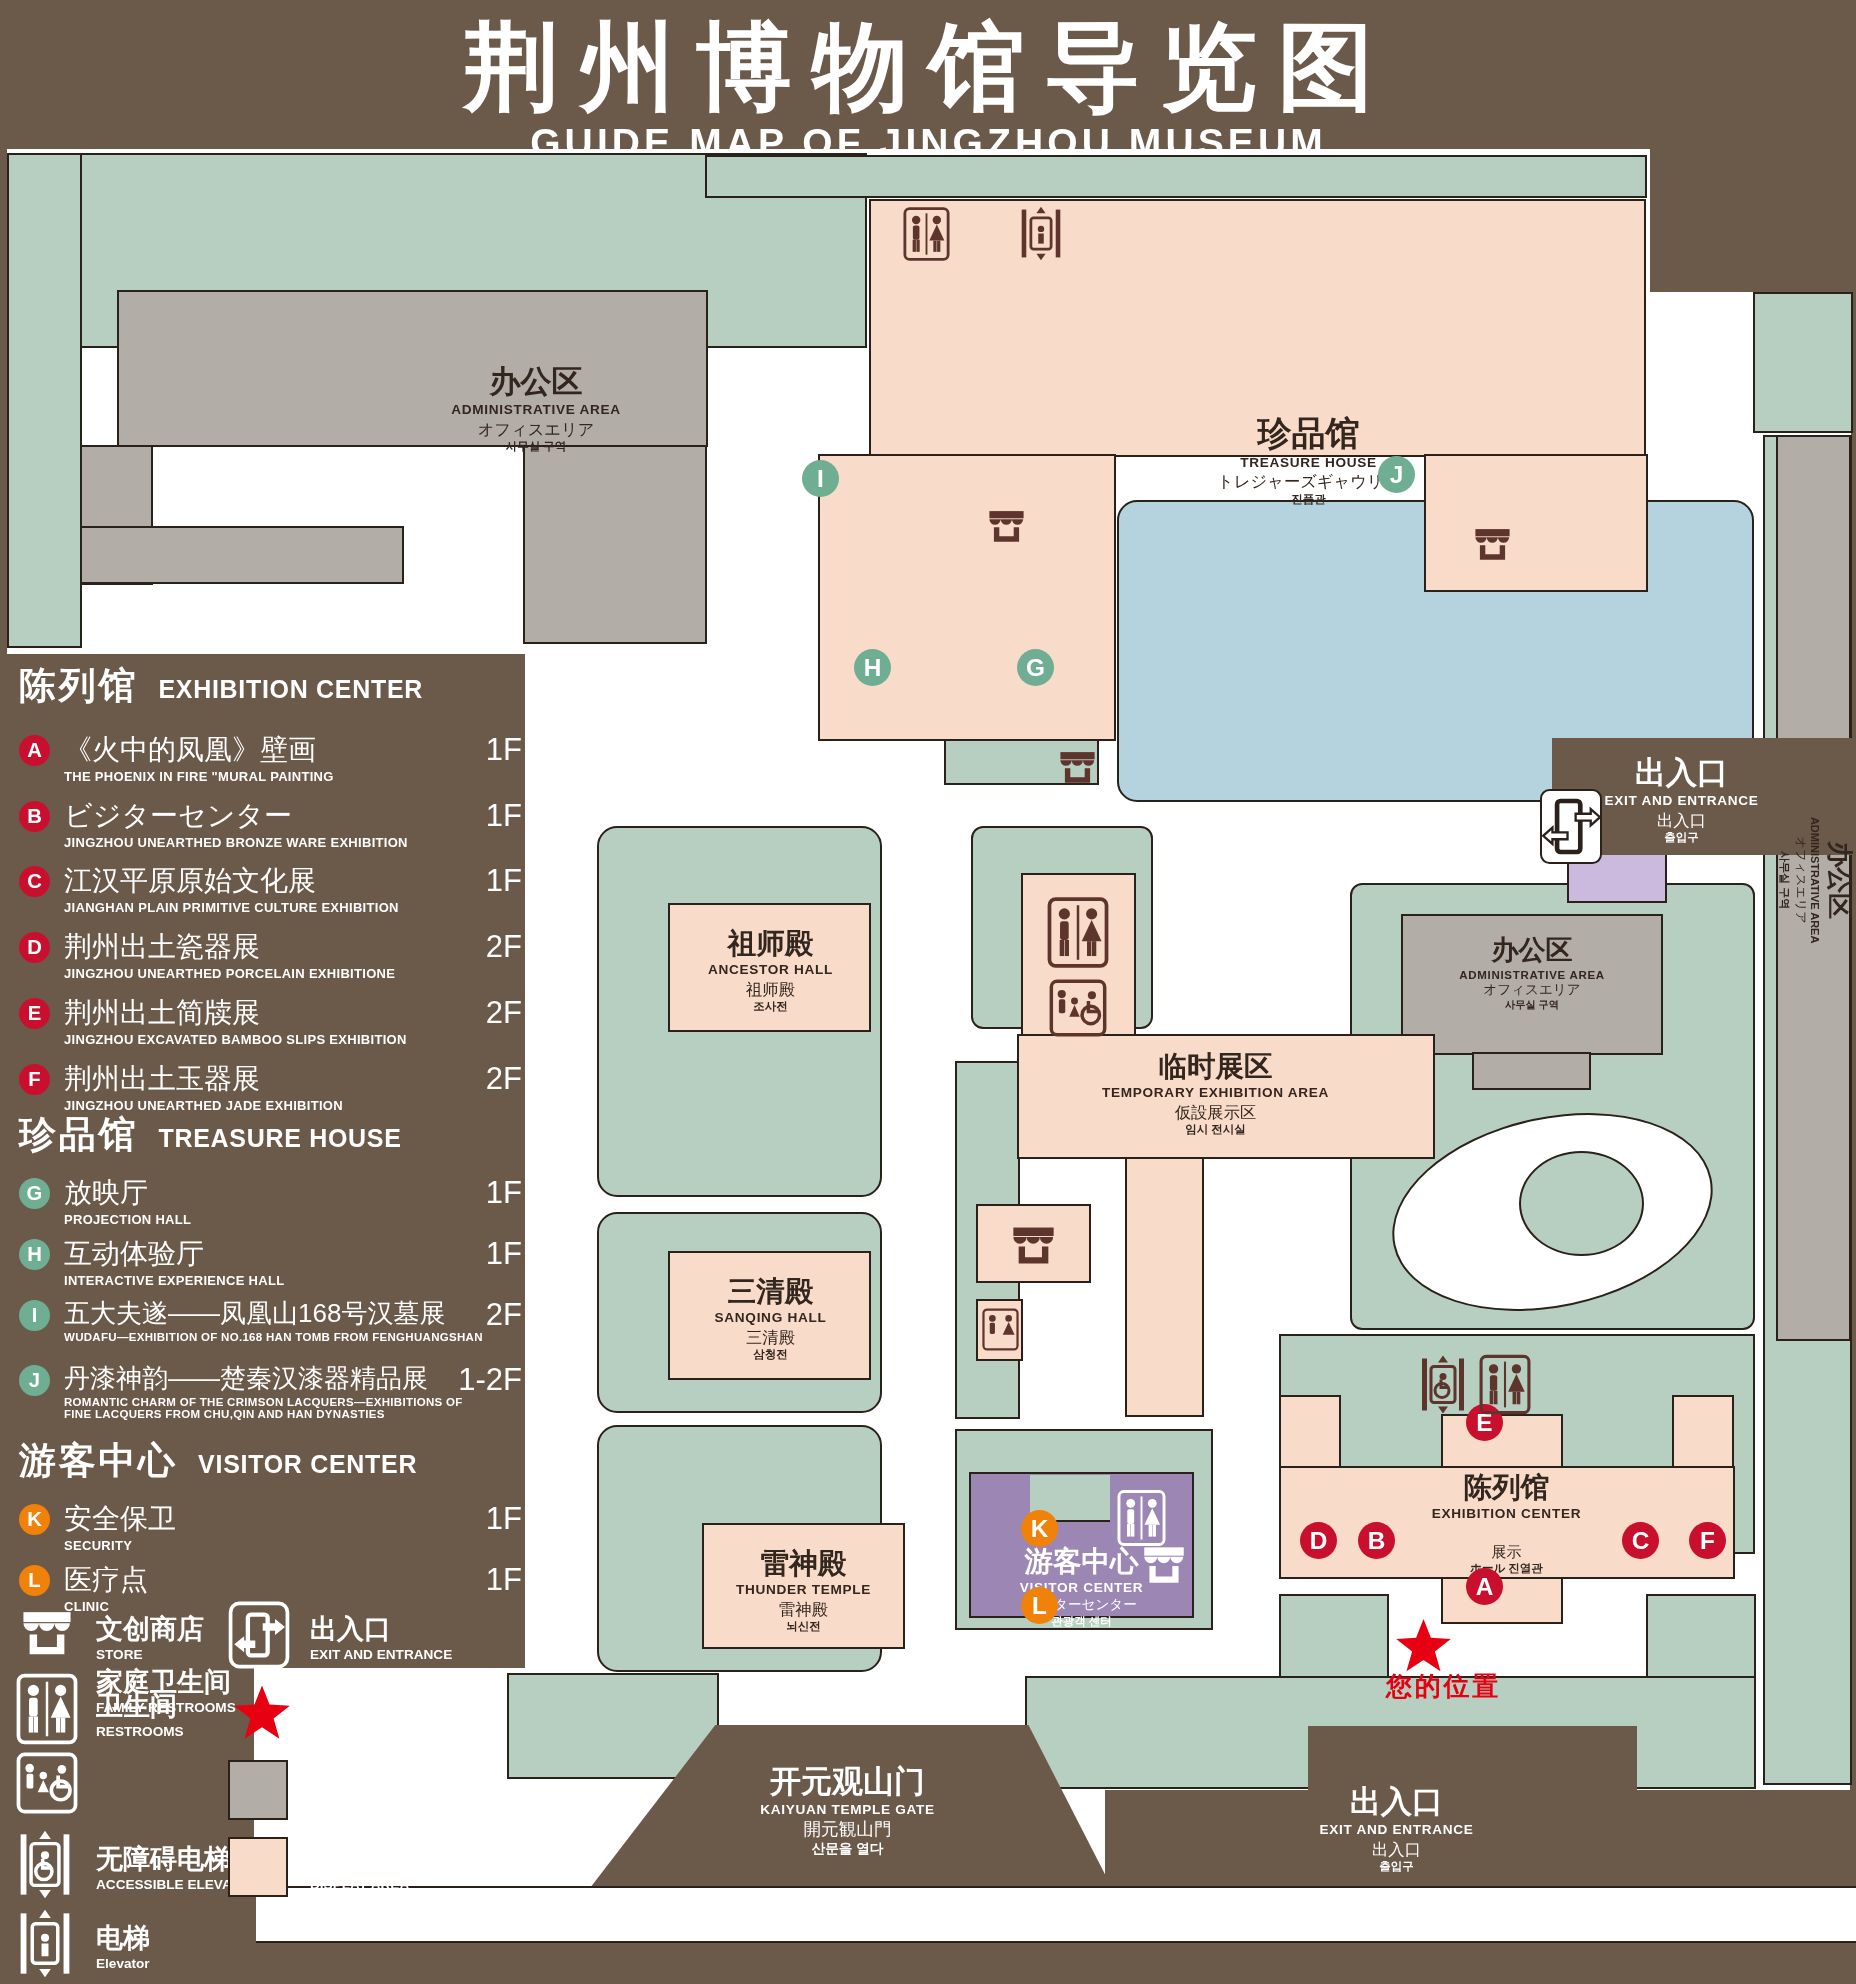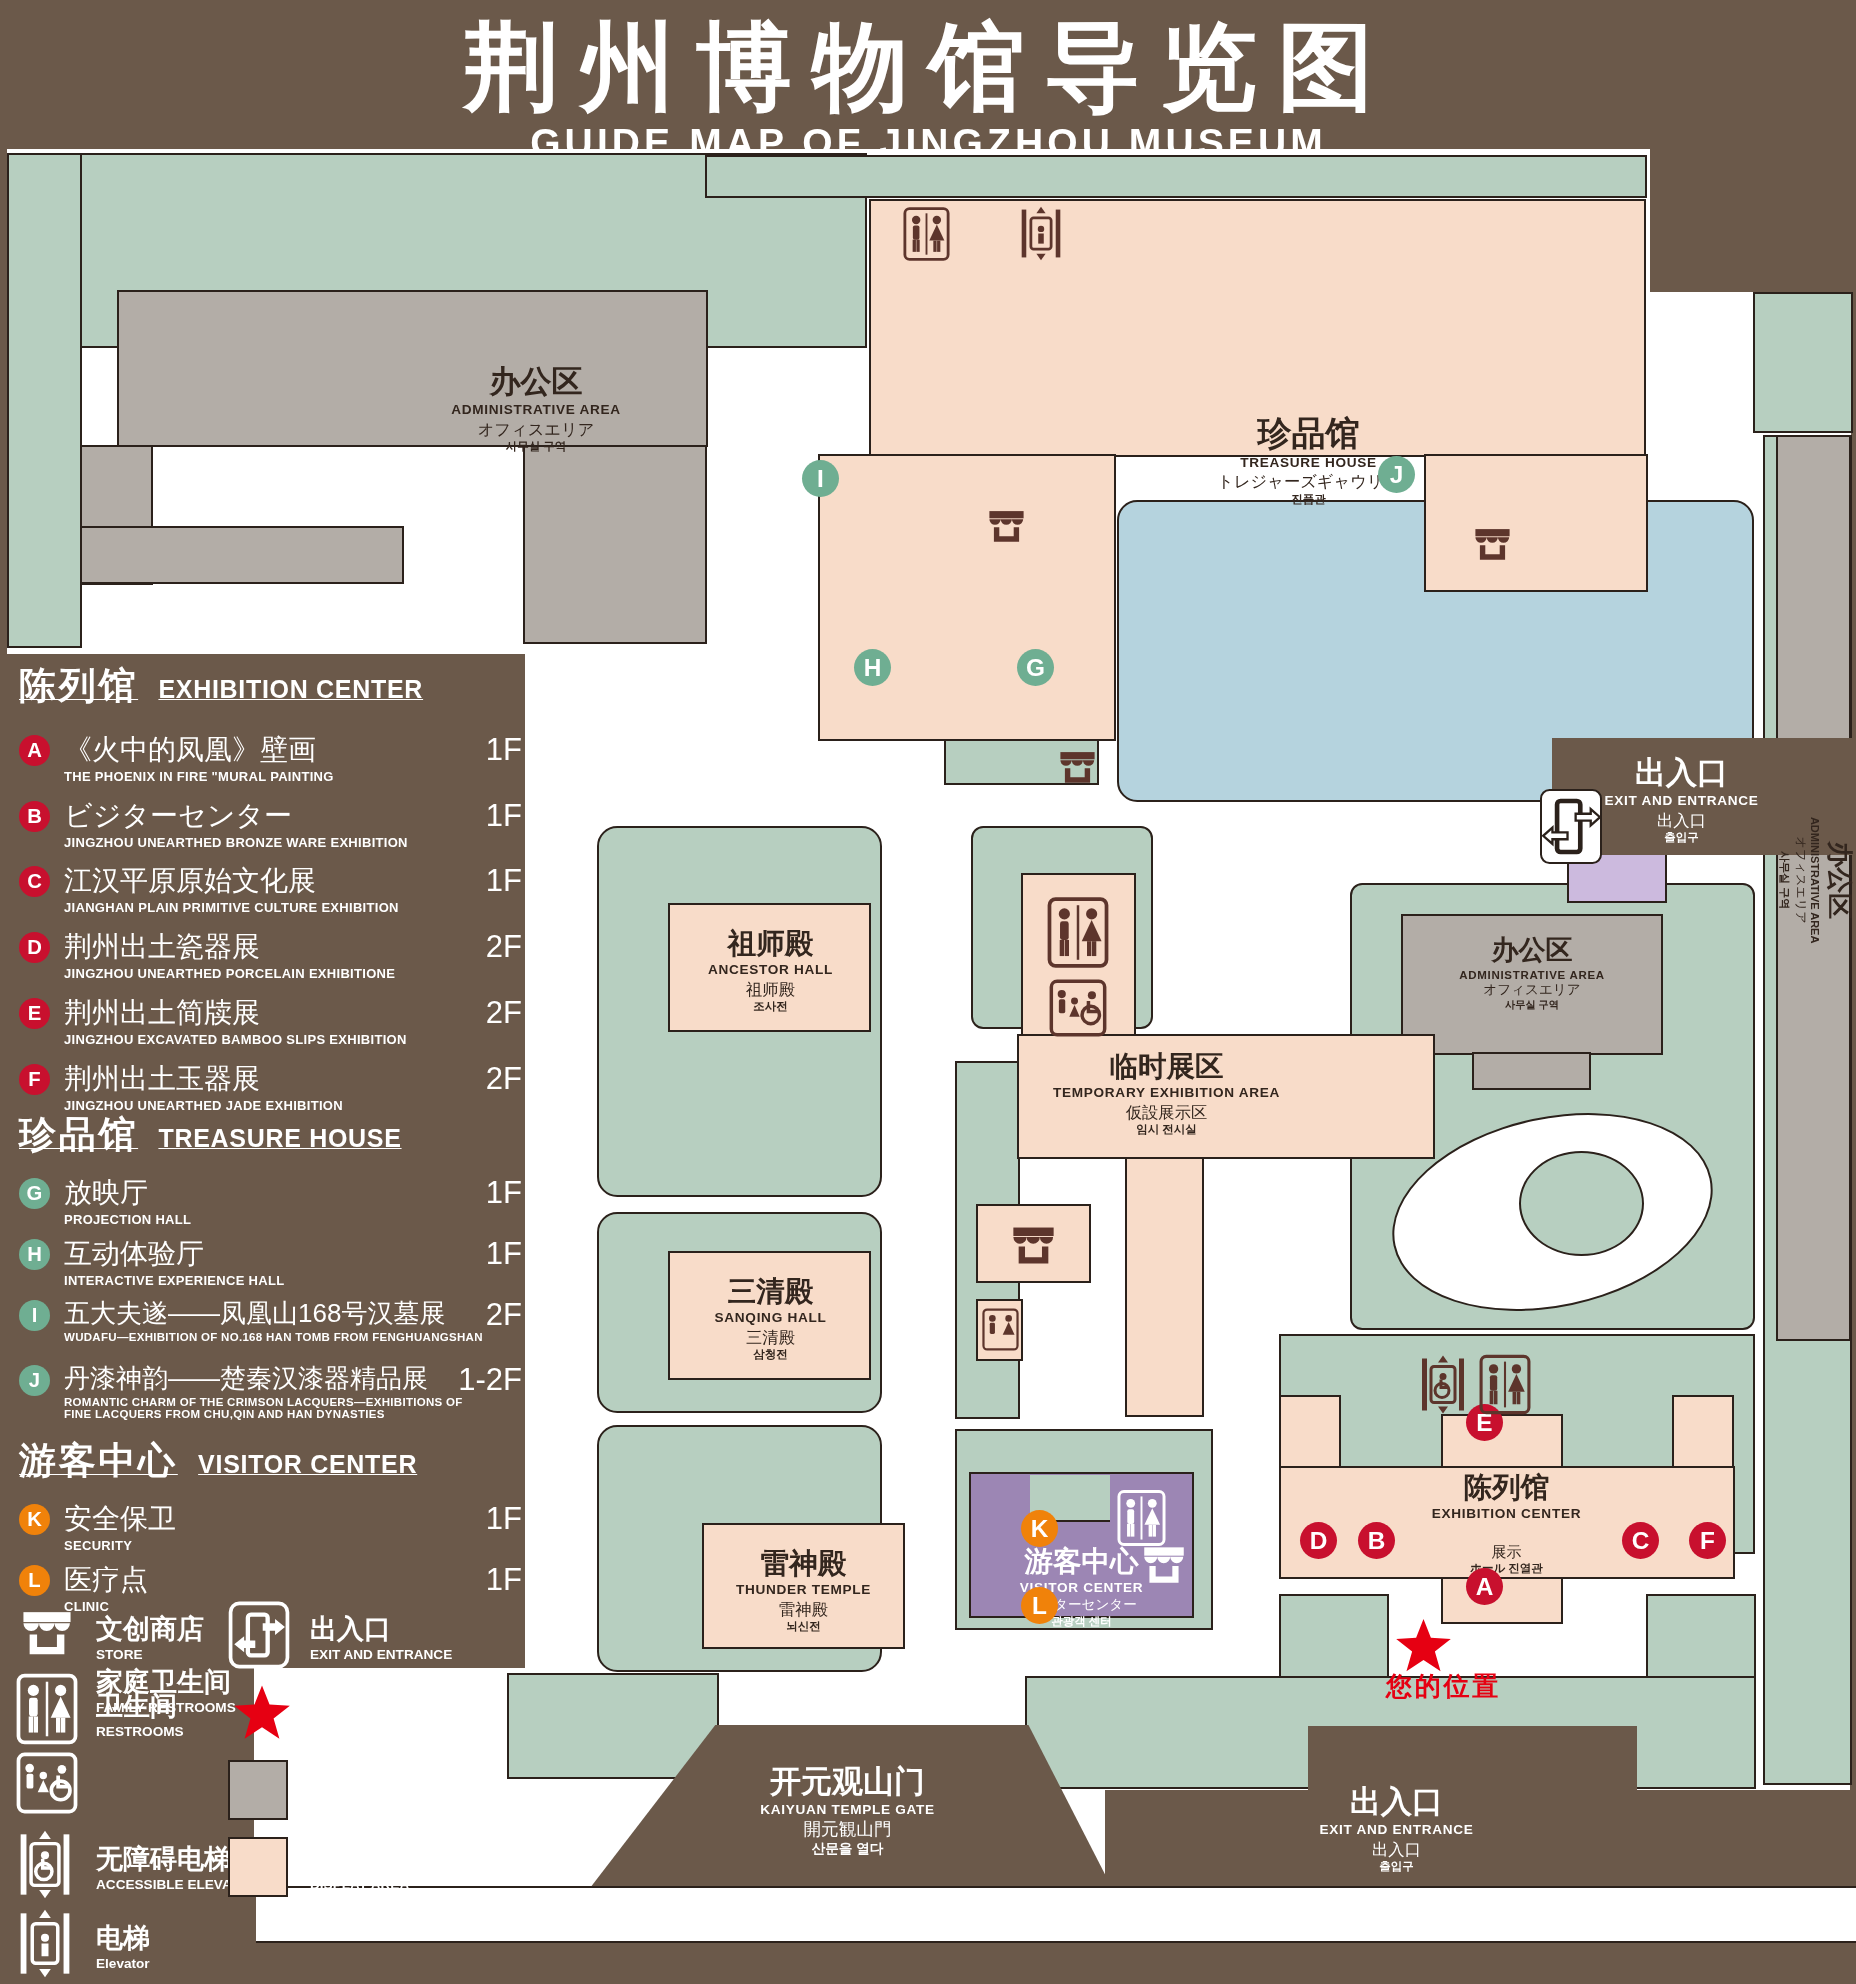--- a/index.html
+++ b/index.html
@@ -29,21 +29,21 @@
   .blabel.wt{color:#ffffff;}
 
   
   .mk{position:absolute;width:37px;height:37px;border-radius:50%;color:#fff;
       font-weight:bold;font-size:24.4px;display:flex;align-items:center;justify-content:center;}
   .mred{background:#c8102e;}
   .mgreen{background:#6fae92;}
   .morange{background:#f0820a;}
 
   
-  .sec{position:absolute;left:19px;color:#fff;white-space:nowrap;text-decoration:underline;}
+  .sec{position:absolute;left:19px;color:#fff;white-space:nowrap;}
   .sec .zh{font-size:37px;font-weight:bold;letter-spacing:2.7px;}
   .sec .en{font-size:25px;font-weight:bold;margin-left:20.3px;letter-spacing:0.7px;}
   .item{position:absolute;left:19px;width:503px;color:#fff;}
   .item .badge{position:absolute;left:0;top:4.1px;width:31px;height:31px;border-radius:50%;
       text-align:center;line-height:31px;font-weight:bold;font-size:20.3px;}
   .item .zh{margin-left:45px;font-size:28px;font-weight:normal;white-space:nowrap;}
   .item .en{margin-left:45px;font-size:13px;font-weight:bold;letter-spacing:0.3px;}
   .item .floor{position:absolute;right:0;top:1.4px;font-size:31px;}
   .sym{position:absolute;color:#fff;}
   .sym .zh{font-size:27px;font-weight:bold;white-space:nowrap;}
@@ -154,21 +154,21 @@
   <span class="l2">TREASURE HOUSE</span>
   <span class="l3">トレジャーズギャウリー</span>
   <span class="l4">진품관</span>
 </div>
 <div class="blabel sm" style="left:635px;top:926px;width:271px;">
   <span class="l1">祖师殿</span>
   <span class="l2">ANCESTOR HALL</span>
   <span class="l3">祖师殿</span>
   <span class="l4">조사전</span>
 </div>
-<div class="blabel sm" style="left:963px;top:1049px;width:407px;">
+<div class="blabel sm" style="left:1012px;top:1049px;width:407px;">
   <span class="l1">临时展区</span>
   <span class="l2">TEMPORARY EXHIBITION AREA</span>
   <span class="l3">仮設展示区</span>
   <span class="l4">임시 전시실</span>
 </div>
 <div class="blabel" style="left:1403px;top:934px;width:258px;">
   <span class="l1" style="font-size:27px;">办公区</span>
   <span class="l2" style="font-size:11.5px;">ADMINISTRATIVE AREA</span>
   <span class="l3" style="font-size:13.6px;">オフィスエリア</span>
   <span class="l4" style="font-size:10.2px;">사무실 구역</span>

